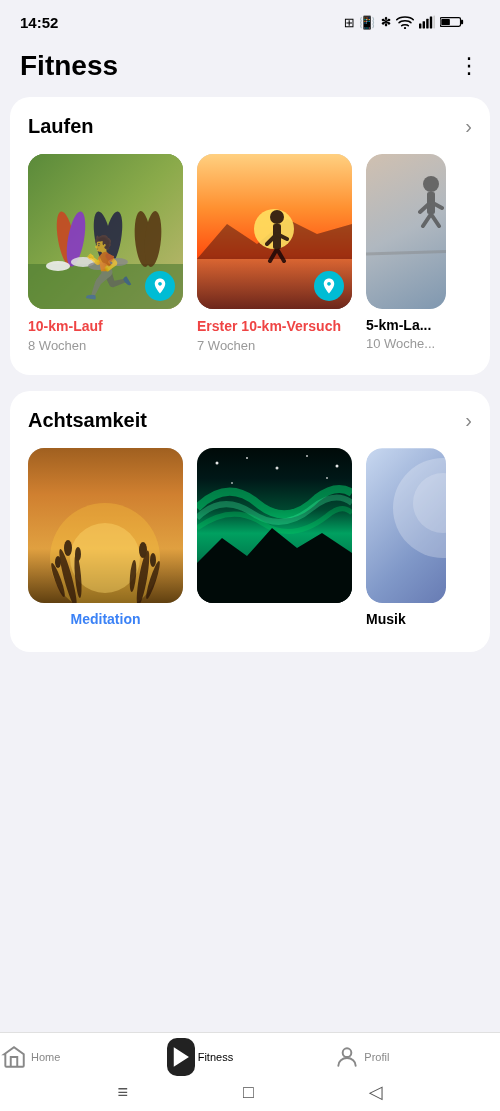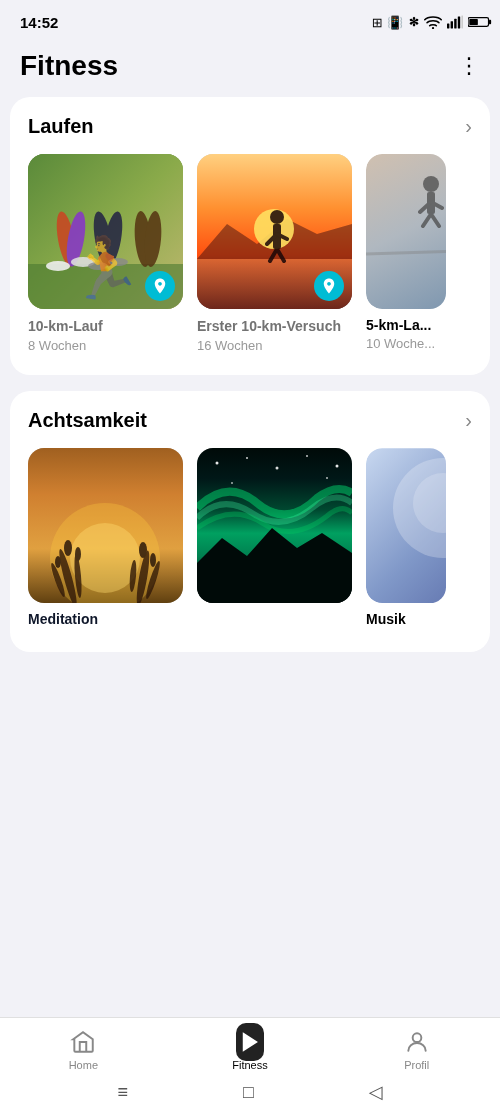--- a/index.html
+++ b/index.html
@@ -12,21 +12,21 @@
       position: relative;
       overflow-x: hidden;
     }
 
     
     .status-bar {
       background: #f2f2f7;
       display: flex;
       justify-content: space-between;
       align-items: center;
-      padding: 8px 8px 4px 20px;
+      padding: 8px 36px 4px 20px;
       height: 40px;
     }
     .status-time {
       font-size: 15px;
       font-weight: 600;
       color: #000;
     }
     .status-icons {
       display: flex;
       align-items: center;
@@ -109,21 +109,21 @@
       align-items: center;
       justify-content: center;
     }
     .workout-badge svg {
       width: 18px;
       height: 18px;
     }
     .workout-name {
       font-size: 14px;
       font-weight: 600;
-      color: #737373;
+      color: #ef4444;
       margin-bottom: 3px;
       line-height: 1.3;
     }
     .workout-duration {
       font-size: 13px;
       color: #999;
     }
 
     
     .mindfulness-card {
@@ -140,21 +140,22 @@
     }
     .mindfulness-img-wrap canvas,
     .mindfulness-img-wrap svg {
       width: 100%;
       height: 100%;
       display: block;
     }
     .mindfulness-name {
       font-size: 14px;
       font-weight: 600;
-      color: #0f172a;
+      color: #3b82f6;
+      text-align: center;
     }
 
     
     .workout-card-partial {
       flex: 0 0 auto;
       width: 100px;
       overflow: hidden;
     }
     .workout-img-partial {
       width: 155px;
@@ -189,21 +190,21 @@
       border-top: 1px solid #e0e0e0;
       padding: 10px 0 8px 0;
     }
     .nav-items {
       display: flex;
       justify-content: space-around;
       align-items: center;
     }
     .nav-item {
       display: flex;
-      flex-direction: column;
+      flex-direction: row;
       align-items: center;
       gap: 3px;
       cursor: pointer;
       flex: 1;
     }
     .nav-icon {
       width: 28px;
       height: 28px;
       display: flex;
       align-items: center;
@@ -379,21 +380,21 @@
               <line x1="15" y1="40" x2="22" y2="52" stroke="#1a0808" stroke-width="4" stroke-linecap="round"></line>
             </g>
           </svg>
           <div class="workout-badge">
             <svg viewBox="0 0 24 24" fill="white">
                 <path d="M12 2C8 2 5 5 5 9c0 5.25 7 13 7 13s7-7.75 7-13c0-4-3-7-7-7zm0 9.5c-1.38 0-2.5-1.12-2.5-2.5S10.62 6.5 12 6.5s2.5 1.12 2.5 2.5S13.38 11.5 12 11.5z"></path>
               </svg>
           </div>
         </div>
         <div class="workout-name">Erster 10-km-Versuch</div>
-        <div class="workout-duration">16 Wochen</div>
+        <div class="workout-duration">7 Wochen</div>
       </div>
 
       <div class="workout-card-partial">
         <div class="workout-img-partial">
           <svg width="155" height="155" viewBox="0 0 155 155" xmlns="http://www.w3.org/2000/svg">
             <defs>
               <linearGradient id="g3" x1="0" y1="0" x2="0.5" y2="1">
                 <stop offset="0%" stop-color="#d0c0b0"></stop>
                 <stop offset="50%" stop-color="#b0b8c0"></stop>
                 <stop offset="100%" stop-color="#8098b0"></stop>

